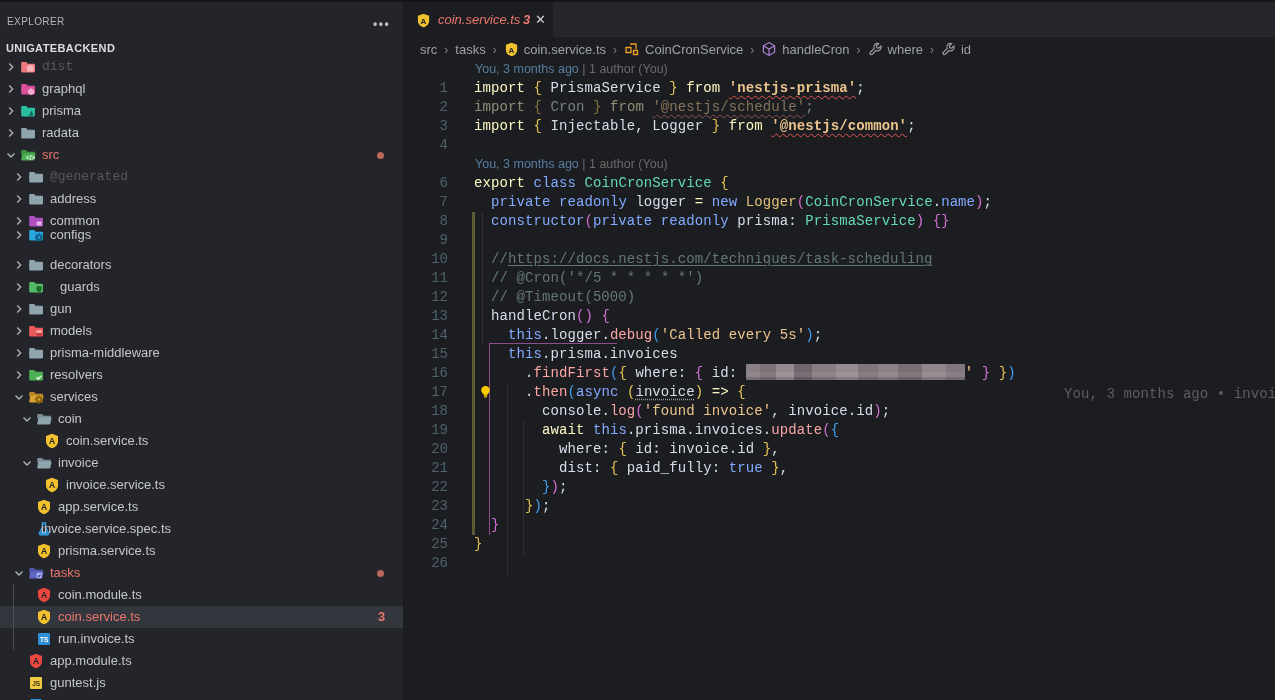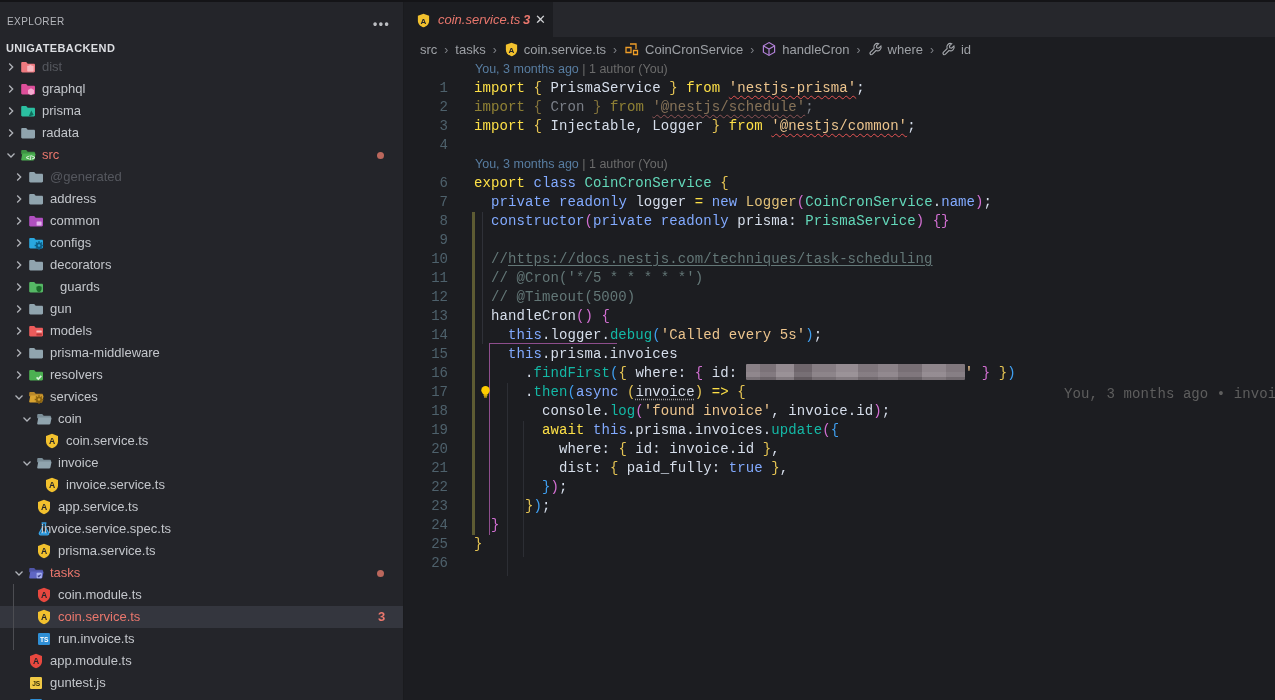--- a/index.html
+++ b/index.html
@@ -25,33 +25,33 @@
 #tab .tlbl{position:absolute;left:34px;top:10px;font-size:13px;font-style:italic;color:#ea776d;white-space:nowrap;}
 #tab .tx{position:absolute;left:131px;top:10px;font-size:13px;color:#d2d3d6;font-style:normal;}
 #crumbs{position:absolute;left:404px;top:39px;width:871px;height:21px;font-size:13px;color:#9da0a5;white-space:nowrap;text-decoration:underline;}
 #crumbs .sep{color:#7e8187;padding:0 7px;font-size:12px;}
 #crumbs .ci{display:inline-block;vertical-align:-3px;margin-right:5px;}
 #code{position:absolute;left:404px;top:60px;width:871px;height:640px;font-family:"Liberation Mono",monospace;font-size:14px;line-height:19px;letter-spacing:0.09px;}
 .cl{height:19px;white-space:pre;}
 .cl .n{display:inline-block;width:44px;text-align:right;color:#4e616c;margin-right:26px;letter-spacing:0;}
 .blame{font-family:"Liberation Sans",sans-serif;font-size:12.5px;letter-spacing:0;padding-left:71px;color:#6b6b6b;}
 .blame .bu{color:#587da1;}
-.k{color:#fde047;margin-top:8px;}
+.k{color:#fef9c3;margin-top:8px;}
 .b{color:#82aaff;}
 .w{color:#d6deeb;}
 .t{color:#63d7b9;}
 .s{color:#ecc48d;}
 .c{color:#637777;}
-.f{color:#14b8a6;}
+.f{color:#fca5a5;}
 .y{color:#e2c178;}
 .g0{color:#e5c453;}
 .g1{color:#d26fd2;}
 .g2{color:#3f9ff0;}
-.dim{opacity:.5;}
-.sq{text-decoration-line:underline;text-decoration-style:wavy;text-decoration-color:#e45454;text-decoration-thickness:1px;text-underline-offset:3px;}
+.dim{opacity:.5;font-family:Liberation Mono, monospace;}
+.sq{text-decoration-line:underline;text-decoration-style:wavy;text-decoration-color:#e45454;text-decoration-thickness:1px;text-underline-offset:3px;font-weight:bold;}
 .sqd{text-decoration-line:underline;text-decoration-style:wavy;text-decoration-color:#ff8a8a;text-decoration-thickness:1px;text-underline-offset:3px;}
 .ul{text-decoration:underline;text-underline-offset:2px;}
 .dotu{text-decoration-line:underline;text-decoration-style:dotted;text-decoration-color:#9a9a9a;text-underline-offset:3px;}
 .deco{position:absolute;}
 #redact{display:inline-block;width:219px;height:16px;vertical-align:-3px;border-radius:1px;
 background:linear-gradient(0deg, rgba(0,0,0,.12) 0 3px, rgba(255,255,255,.06) 3px 8px, rgba(0,0,0,0) 8px),
 linear-gradient(90deg,#898086 0 14px,#7b7278 14px 30px,#948b91 30px 48px,#6f666c 48px 66px,#867d83 66px 90px,#958c92 90px 112px,#7f767c 112px 132px,#8b8288 132px 152px,#786f75 152px 176px,#8f868c 176px 200px,#80777d 200px 219px);
 filter:blur(.4px);}
 #inlineblame{position:absolute;left:660px;top:325px;color:#5e5e5e;font-size:14px;white-space:nowrap;}
 </style>
@@ -136,21 +136,21 @@
       </div>
 <div class="row" style="top:186px">
         <svg class="chev" style="left:11px" width="16" height="16" viewBox="0 0 16 16">
           <path d="M6.2 4.5 L9.7 8 L6.2 11.5" fill="none" stroke="#b0b3b9" stroke-width="1.3"></path>
         </svg>
         <svg class="ic" style="left:28px" width="16" height="16" viewBox="0 0 16 16">
           <path d="M1.2 4.2c0-.7.5-1.2 1.2-1.2h3.8l1.5 1.7h6.1c.7 0 1.2.5 1.2 1.2v6.4c0 .7-.5 1.2-1.2 1.2H2.4c-.7 0-1.2-.5-1.2-1.2z" fill="#90a4ae"></path>
         </svg>
         <span class="lbl" style="left:50px">address</span>
       </div>
-<div class="row" style="top:230px">
+<div class="row" style="top:222px">
         <svg class="chev" style="left:11px" width="16" height="16" viewBox="0 0 16 16">
           <path d="M6.2 4.5 L9.7 8 L6.2 11.5" fill="none" stroke="#b0b3b9" stroke-width="1.3"></path>
         </svg>
         <svg class="ic" style="left:28px" width="16" height="16" viewBox="0 0 16 16">
           <path d="M1.2 4.2c0-.7.5-1.2 1.2-1.2h3.8l1.5 1.7h6.1c.7 0 1.2.5 1.2 1.2v6.4c0 .7-.5 1.2-1.2 1.2H2.4c-.7 0-1.2-.5-1.2-1.2z" fill="#29a7df"></path>
           <circle cx="11" cy="10.5" r="3.1" fill="#0d5d85"></circle>
           <line x1="13.8" y1="10.5" x2="15.3" y2="10.5" stroke="#0d5d85" stroke-width="1.6"></line>
           <line x1="13.0" y1="12.5" x2="14.0" y2="13.5" stroke="#0d5d85" stroke-width="1.6"></line>
           <line x1="11.0" y1="13.3" x2="11.0" y2="14.8" stroke="#0d5d85" stroke-width="1.6"></line>
           <line x1="9.0" y1="12.5" x2="8.0" y2="13.5" stroke="#0d5d85" stroke-width="1.6"></line>

